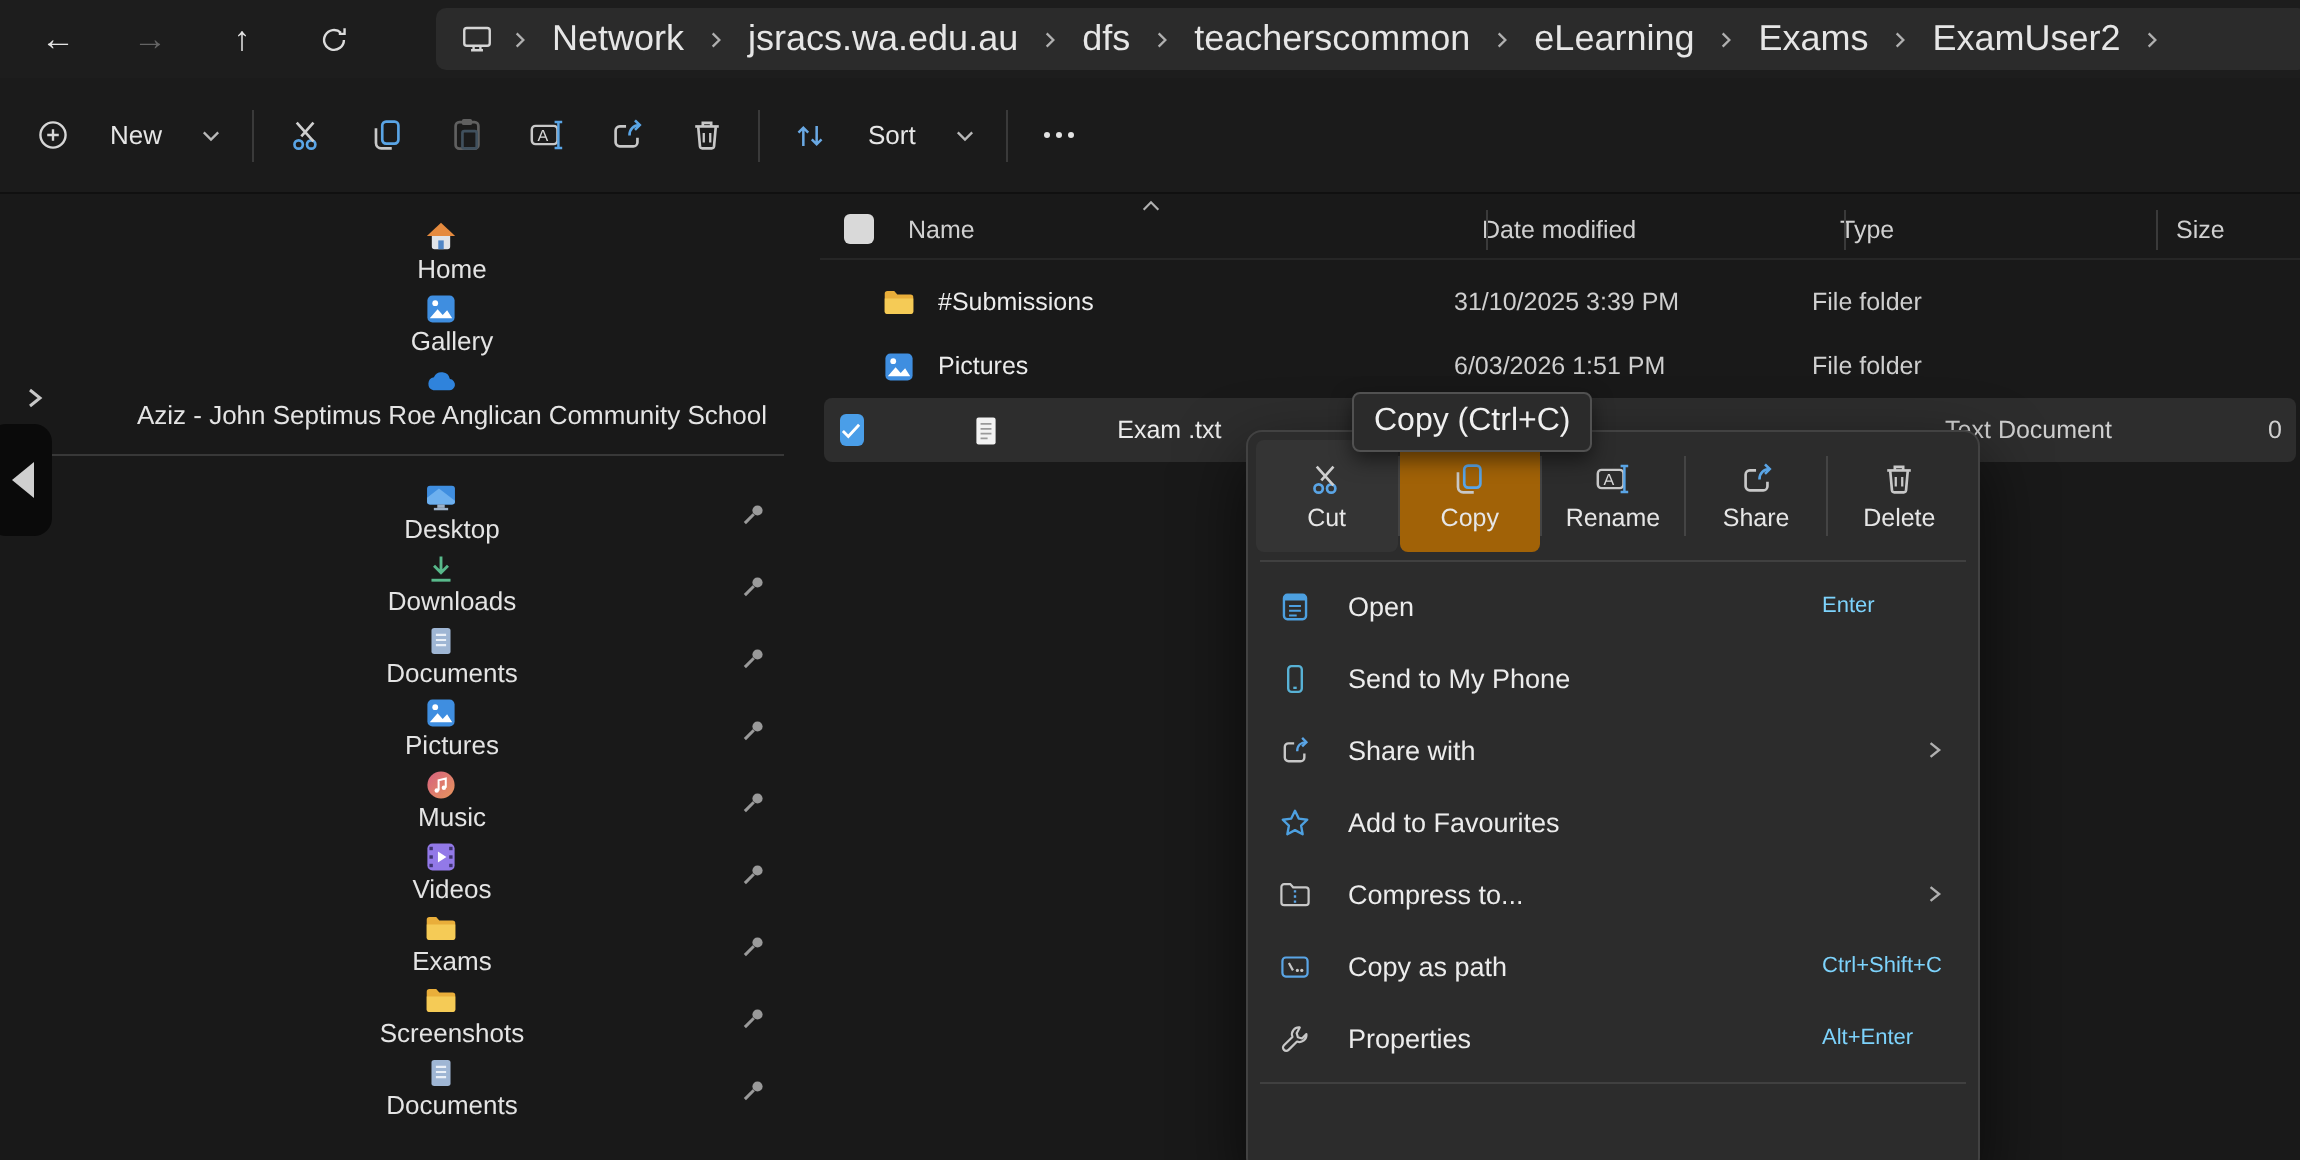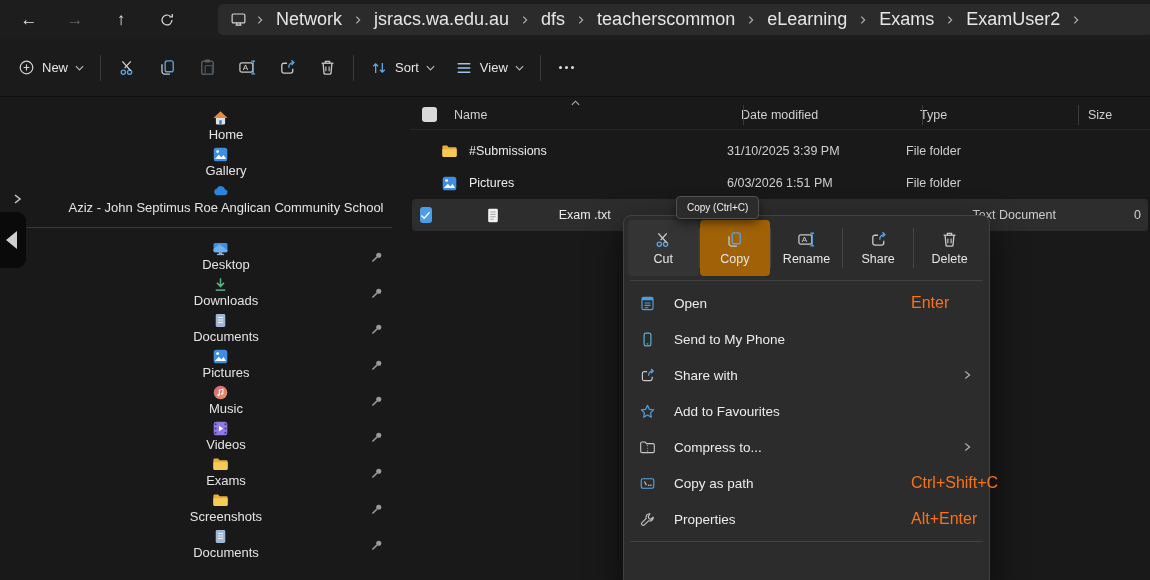--- a/index.html
+++ b/index.html
@@ -16,21 +16,21 @@
   .nav-btn.disabled { color:#646464; }
   .nav-btn:first-child { margin-left:10px; }
   .addressbar { position:absolute; left:218px; top:4px; height:31px; right:-4px;
     background:#2b2b2b; border-radius:5px; display:flex; align-items:center; padding:0 8px; }
   .crumb { font-size:18px; color:#e6e6e6; padding:4px 7px; border-radius:3px; white-space:nowrap; }
   .crumb-chev { color:#b0b0b0; padding:0 4px; display:flex; }
 
   
   .toolbar { position:absolute; left:0; top:39px; width:1150px; height:58px; background:#1b1b1b;
     border-bottom:1px solid #101010; display:flex; align-items:center; }
-  .tb-btn { display:flex; align-items:center; gap:7px; height:36px; padding:0 10px;
+  .tb-btn { display:flex; align-items:center; gap:20px; height:36px; padding:0 10px;
     border-radius:4px; font-size:13px; color:#e6e6e6; }
   .tb-icon-btn { width:40px; height:36px; display:flex; align-items:center; justify-content:center; border-radius:4px; }
   .tb-sep { width:1px; height:26px; background:#3a3a3a; margin:0 6px; }
   .tb-new { margin-left:8px; }
   .dim { opacity:.45; }
   .dots { display:flex; gap:3px; }
   .dots i { width:3px; height:3px; border-radius:50%; background:#e2e2e2; }
 
   
   .sidebar { position:absolute; left:0; top:97px; width:410px; bottom:0; padding-top:13px; }
@@ -77,26 +77,26 @@
   .ctx-tile { flex:1; display:flex; flex-direction:column; align-items:center; justify-content:center;
     gap:3px; border-radius:4px; font-size:12.5px; color:#e6e6e6; }
   .ctx-tile.subtle { background:#343434; }
   .ctx-tile.hover { background:#a16207; }
   .ctx-vsep { width:1px; background:#444; margin:8px 0; }
   .ctx-hsep { height:1px; background:#404040; margin:4px 2px; }
   .ctx-item { height:36px; display:flex; align-items:center; position:relative; border-radius:4px;
     padding-left:10px;text-align:right; }
   .ctx-item .ic { width:18px; display:flex; justify-content:center; }
   .ctx-item .lab { margin-left:18px; font-size:13.5px; color:#ececec; }
-  .ctx-item .sc { position:absolute; left:283px; font-size:16px; color:#f97316; }
+  .ctx-item .sc { position:absolute; left:283px; font-size:11px; color:#7dd3fc; }
   .ctx-item .sub { position:absolute; right:12px; color:#b0b0b0; display:flex; }
 
   
   .tooltip { position:absolute; left:676px; top:196px; z-index:30; background:#2b2b2b;
-    border:1px solid #515151; border-radius:4px; padding:5px 10px; font-size:10px; color:#f0f0f0;
+    border:1px solid #515151; border-radius:4px; padding:5px 10px; font-size:16px; color:#f0f0f0;
     box-shadow:0 4px 10px rgba(0,0,0,.5); white-space:nowrap; }
 </style>
 </head>
 <body>
 
 <div class="screen">
 
   <div class="navbar">
     <div class="nav-btn">←</div>
     <div class="nav-btn disabled">→</div>
@@ -216,29 +216,20 @@
         <path d="M8.3 9v5 M11.7 9v5" stroke="#c8c8c8" stroke-width="1.2" fill="none"></path>
       </svg>
     </div>
     <div class="tb-sep"></div>
     <div class="tb-btn">
       <svg width="18" height="18" viewBox="0 0 20 20">
         <path d="M6.3 15.5v-10 M3.6 8.1l2.7-2.7 2.7 2.7" fill="none" stroke="#6aa9e4" stroke-width="1.4"></path>
         <path d="M13.7 4.5v10 M11 11.9l2.7 2.7 2.7-2.7" fill="none" stroke="#6aa9e4" stroke-width="1.4"></path>
       </svg>
       <span>Sort</span>
-      <svg width="9" height="6" viewBox="0 0 10 6">
-          <path d="M1 1l4 4 4-4" fill="none" stroke="#b8b8b8" stroke-width="1.3"></path>
-        </svg>
-    </div>
-    <div class="tb-btn">
-      <svg width="18" height="18" viewBox="0 0 20 20">
-        <path d="M3 5.2h14 M3 10h14 M3 14.8h14" stroke="#9fc3e8" stroke-width="1.6" fill="none"></path>
-      </svg>
-      <span>View</span>
       <svg width="9" height="6" viewBox="0 0 10 6">
           <path d="M1 1l4 4 4-4" fill="none" stroke="#b8b8b8" stroke-width="1.3"></path>
         </svg>
     </div>
     <div class="tb-sep"></div>
     <div class="tb-icon-btn">
       <span class="dots">
           <i></i>
           <i></i>
           <i></i>

